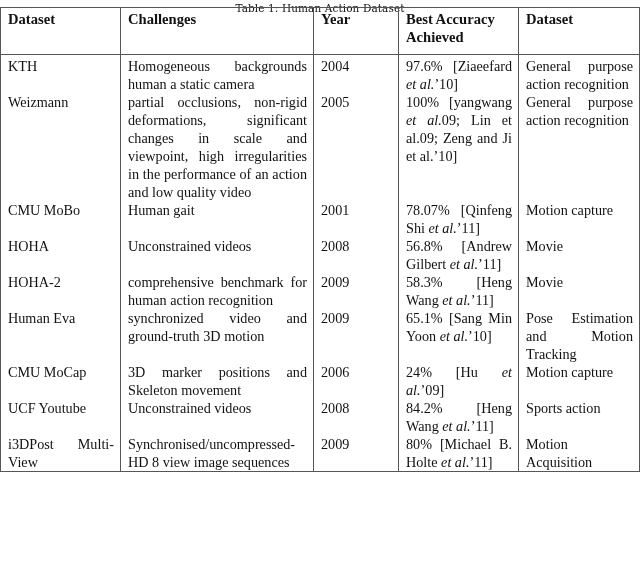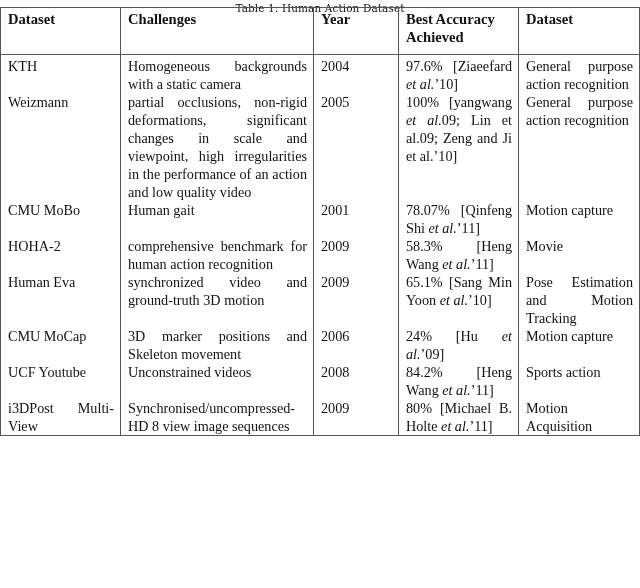--- a/index.html
+++ b/index.html
@@ -41,38 +41,45 @@
       <th>Dataset</th>
       <th>Challenges</th>
       <th>Year</th>
       <th>Best Accuracy Achieved</th>
       <th>Dataset</th>
     </tr>
   </thead>
   <tbody id="tbody">
       <tr class="first">
         <td class="just">KTH</td>
-        <td class="just">Homogeneous backgrounds with a static camera</td>
+        <td class="just">Homogeneous backgrounds human a static camera</td>
         <td class="year">2004</td>
         <td class="just"><span>97.6% [Ziaeefard </span><em>et al.</em><span>’10]</span></td>
         <td class="just">General purpose action recognition</td>
       </tr>
       <tr>
         <td class="just">Weizmann</td>
         <td class="just">partial occlusions, non-rigid deformations, significant changes in scale and viewpoint, high irregularities in the performance of an action and low quality video</td>
         <td class="year">2005</td>
         <td class="just"><span>100% [yangwang </span><em>et al.</em><span>09; Lin et al.09; Zeng and Ji et al.’10]</span></td>
         <td class="just">General purpose action recognition</td>
       </tr>
       <tr>
         <td class="just">CMU MoBo</td>
         <td class="just">Human gait</td>
         <td class="year">2001</td>
         <td class="just"><span>78.07% [Qinfeng Shi </span><em>et al.</em><span>’11]</span></td>
         <td class="just">Motion capture</td>
+      </tr>
+      <tr>
+        <td class="just">HOHA</td>
+        <td class="just">Unconstrained videos</td>
+        <td class="year">2008</td>
+        <td class="just"><span>56.8% [Andrew Gilbert </span><em>et al.</em><span>’11]</span></td>
+        <td class="just">Movie</td>
       </tr>
       <tr>
         <td class="just">HOHA-2</td>
         <td class="just">comprehensive benchmark for human action recognition</td>
         <td class="year">2009</td>
         <td class="just"><span>58.3% [Heng Wang </span><em>et al.</em><span>’11]</span></td>
         <td class="just">Movie</td>
       </tr>
       <tr>
         <td class="just">Human Eva</td>

